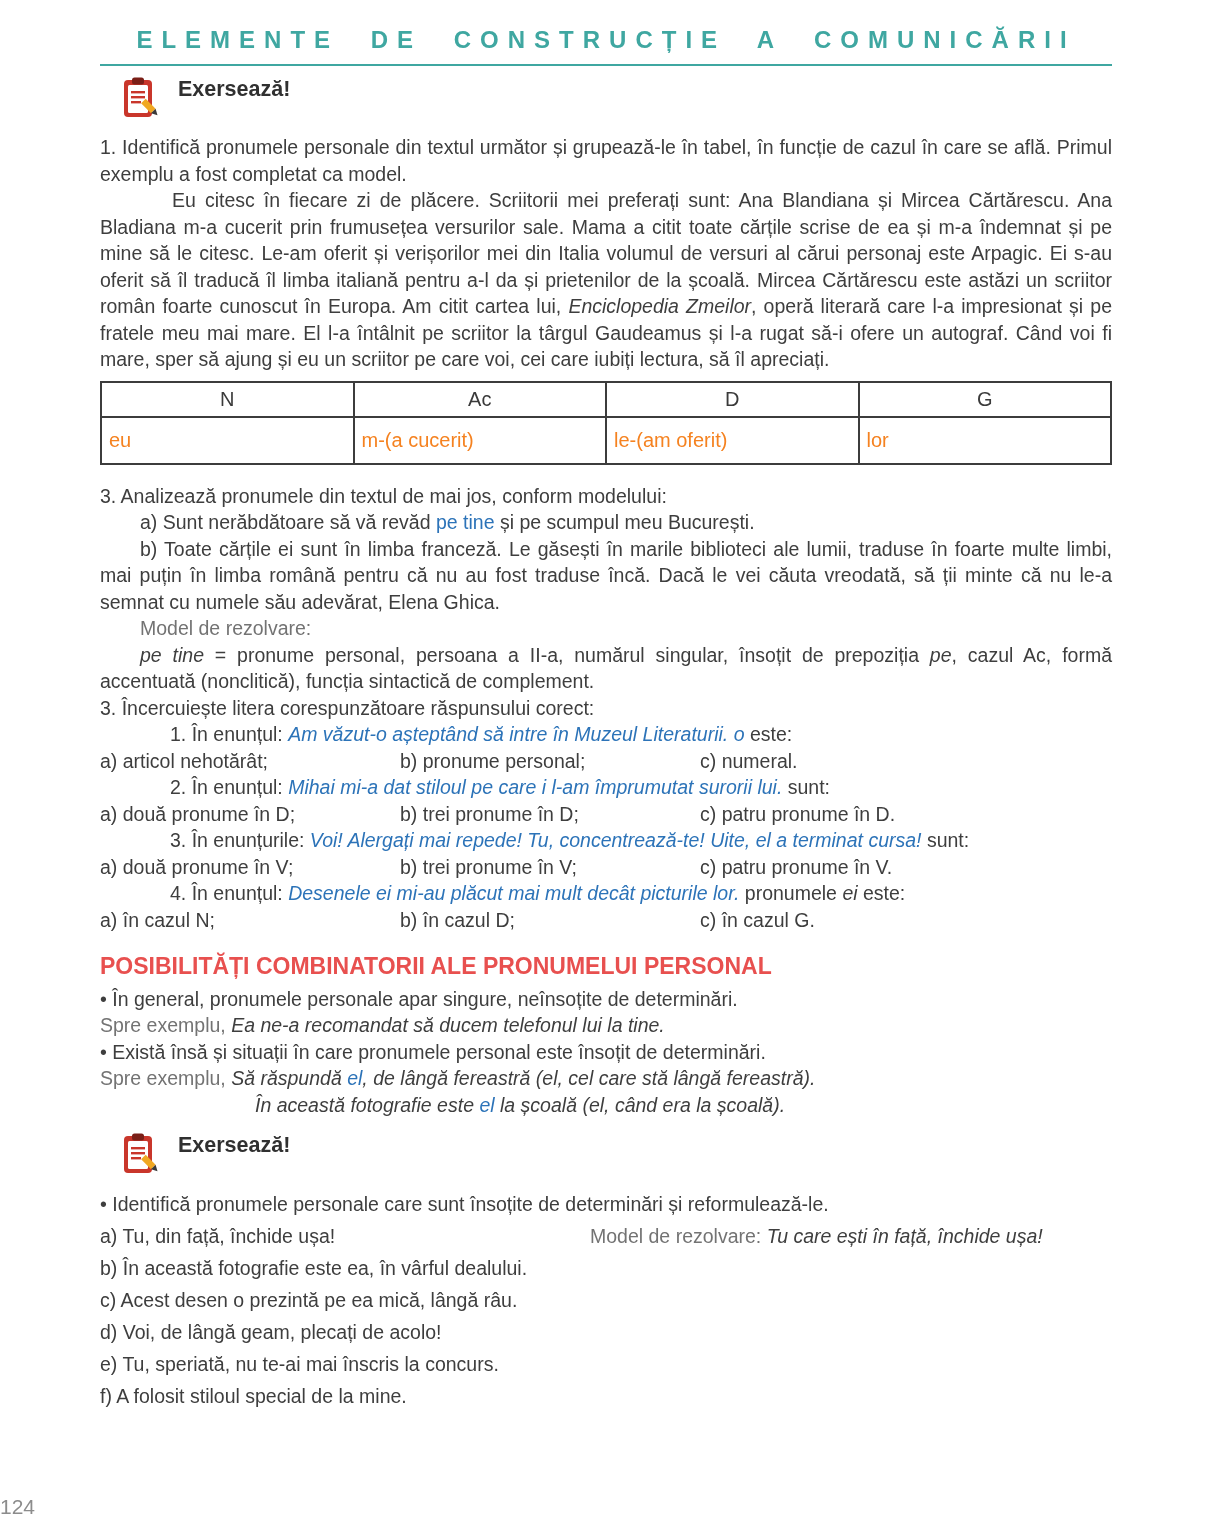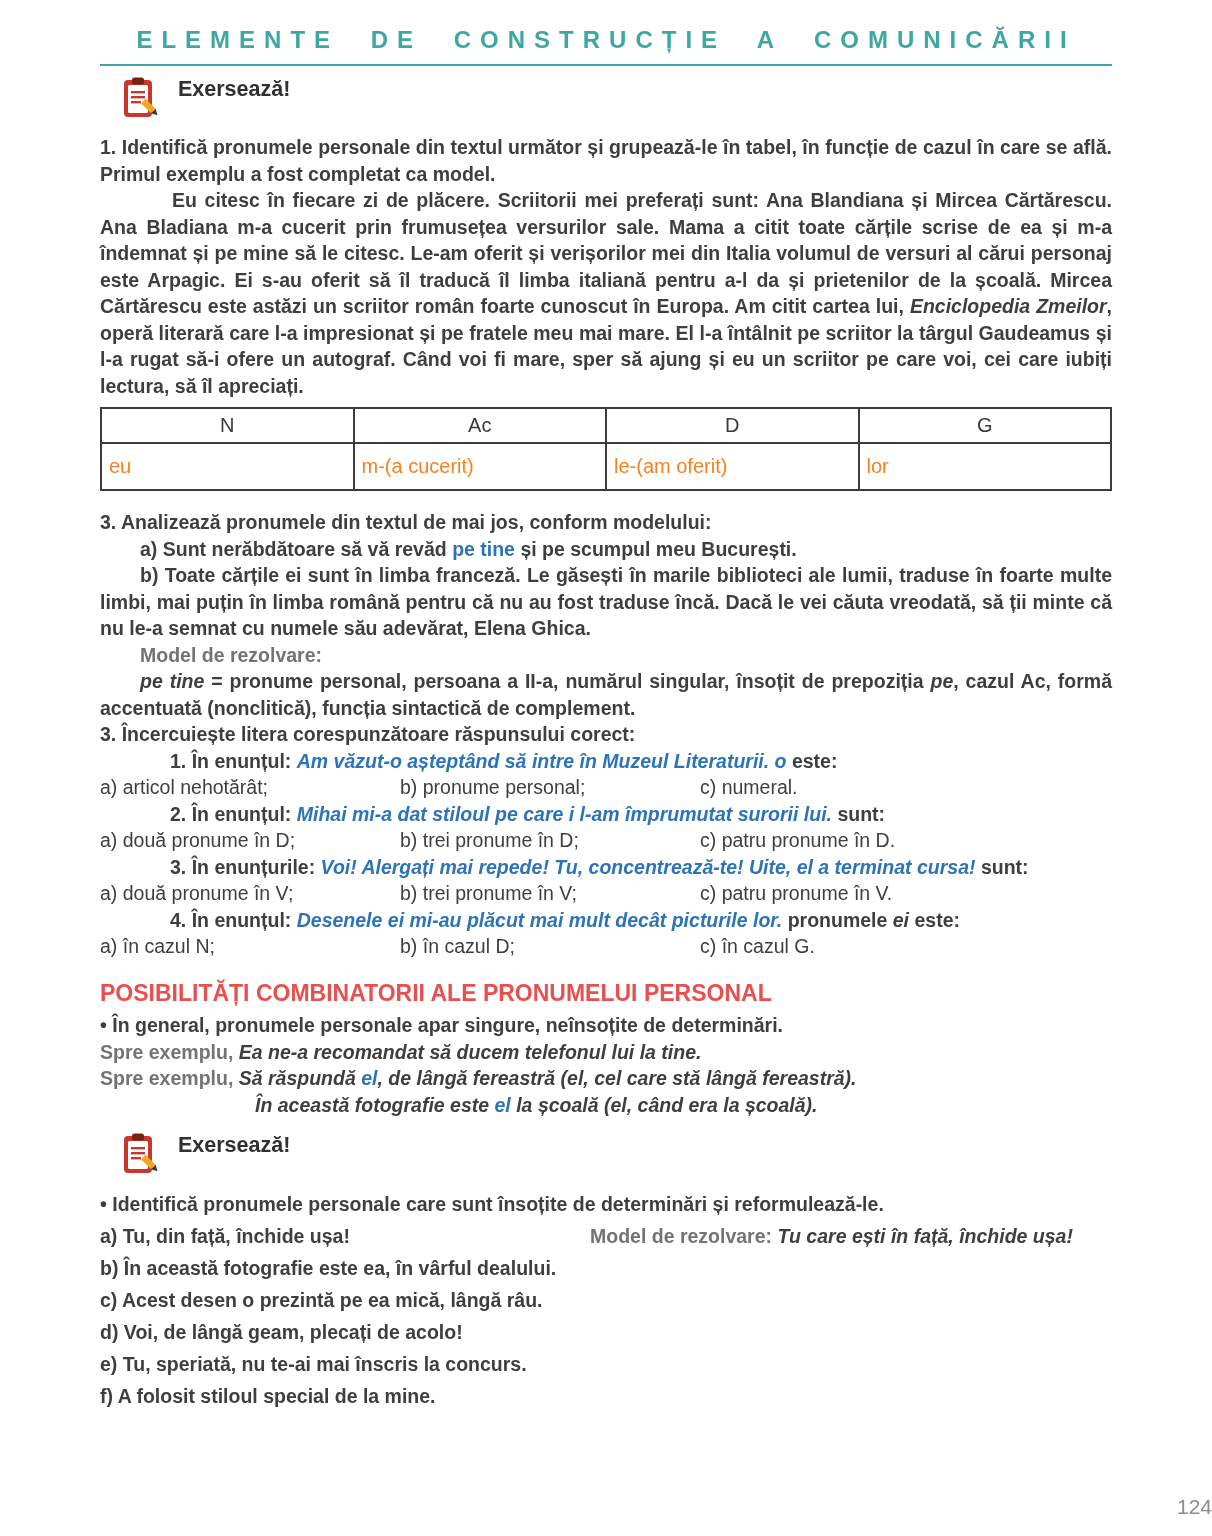--- a/index.html
+++ b/index.html
@@ -9,40 +9,40 @@
     color:#3e3e3e; font-size:19.5px; line-height:26.5px;
   }
   .page { padding:27px 100px 0 100px; }
   .header-title {
     text-align:center; color:#3fa7a1; font-size:24px; font-weight:700;
     letter-spacing:9px; word-spacing:16px; margin-bottom:10px; white-space:nowrap;
   }
   .header-rule { border:none; border-top:2.5px solid #3fa7a1; margin-bottom:10px; }
   .icon-heading { display:flex; gap:16px; margin:8px 0 8px 18px; }
   .icon-heading .hd { font-weight:700; font-size:21.5px; color:#303030; }
-  p { margin:0;font-weight:bold; }
+  p { margin:0; }
   .justify { text-align:justify; }
   .passage { text-indent:72px; }
   .indent40 { text-indent:40px; }
   .pad40 { padding-left:40px; }
   .ml70 { margin-left:70px; }
   .ml155 { margin-left:155px; }
   .pron-table { width:100%; border-collapse:collapse; margin:8px 0 18px 0; }
   .pron-table th, .pron-table td { border:2px solid #3c3c3c; }
   .pron-table th { font-weight:400; text-align:center; height:35px; font-size:20px; color:#3a3a3a; }
   .pron-table td { color:#f58220; height:47px; padding-left:7px; font-size:20px; text-align:left; }
   .orange { color:#737373; }
   .blue { color:#2c73b8; }
   .blue-i { color:#2c73b8; font-style:italic; }
   .it { font-style:italic; }
   .opts { display:grid; grid-template-columns:300px 300px 1fr; }
   .section-red { color:#e8504f; font-size:23px; font-weight:600; margin:20px 0 6px 0; }
   .model-line .lead { display:inline-block; width:490px; }
   .list-item { margin-bottom:5.5px; }
-  .footer-page { position:absolute; bottom:16px; left:0; width:100%; text-align:right; color:#8c8c8c; font-size:21px; }
+  .footer-page { position:absolute; bottom:16px; left:0; width:100%; text-align:left; color:#8c8c8c; font-size:21px; }
 </style>
 </head>
 <body>
 
 <div class="page">
 
   <div class="header-title">ELEMENTE DE CONSTRUCȚIE A COMUNICĂRII</div>
   <hr class="header-rule">
 
   <div class="icon-heading">
@@ -122,20 +122,21 @@
     <span>a) în cazul N;</span>
     <span>b) în cazul D;</span>
     <span>c) în cazul G.</span>
   </div>
 
   <div class="section-red">POSIBILITĂȚI COMBINATORII ALE PRONUMELUI PERSONAL</div>
 
 
   <p>• În general, pronumele personale apar singure, neînsoțite de determinări.</p>
   <p><span class="orange">Spre exemplu, </span><span class="it">Ea ne-a recomandat să ducem telefonul lui la tine.</span></p>
+  <p>• Există însă și situații în care pronumele personal este însoțit de determinări.</p>
   <p><span class="orange">Spre exemplu, </span><span class="it">Să răspundă </span><span class="blue-i">el</span><span class="it">, de lângă fereastră (el,  cel care stă lângă fereastră).</span></p>
   <p class="ml155"><span class="it">În această fotografie este </span><span class="blue-i">el</span><span class="it"> la școală (el, când era la școală).</span></p>
 
   <div class="icon-heading" style="margin-top:14px">
     <span>
       <svg width="44" height="44" viewBox="0 0 44 44">
         <rect x="6" y="4" width="28" height="37" rx="4" fill="#c9362b"></rect>
         <rect x="10" y="9" width="20" height="28" rx="1.5" fill="#ffffff"></rect>
         <rect x="14" y="1.5" width="12" height="7" rx="2.5" fill="#7a1f17"></rect>
         <rect x="13" y="15" width="14" height="2.4" fill="#c9362b"></rect>

